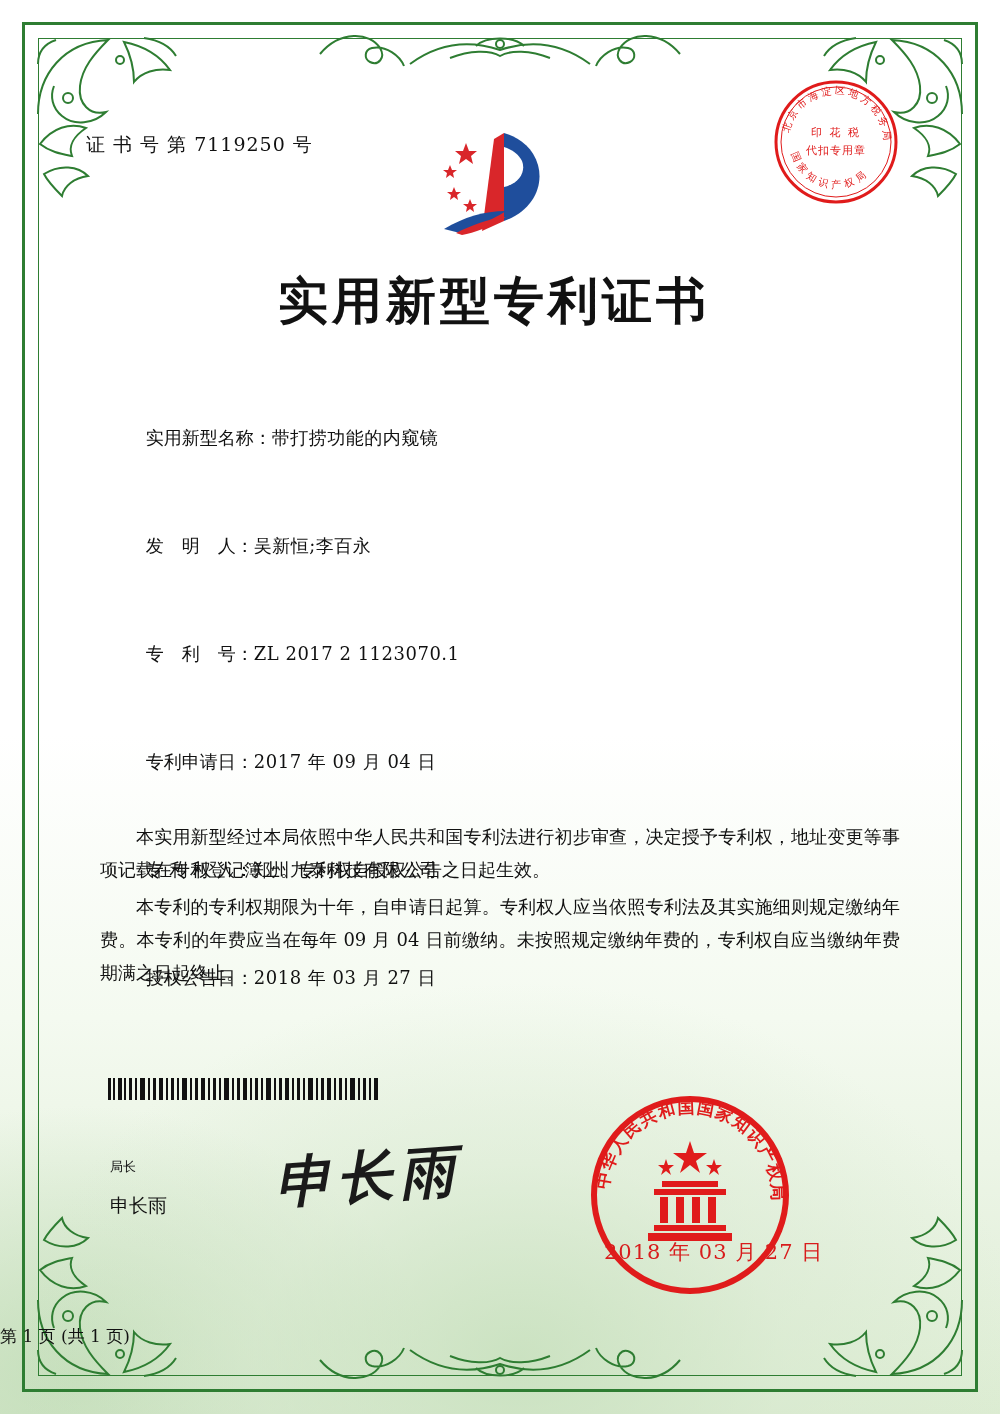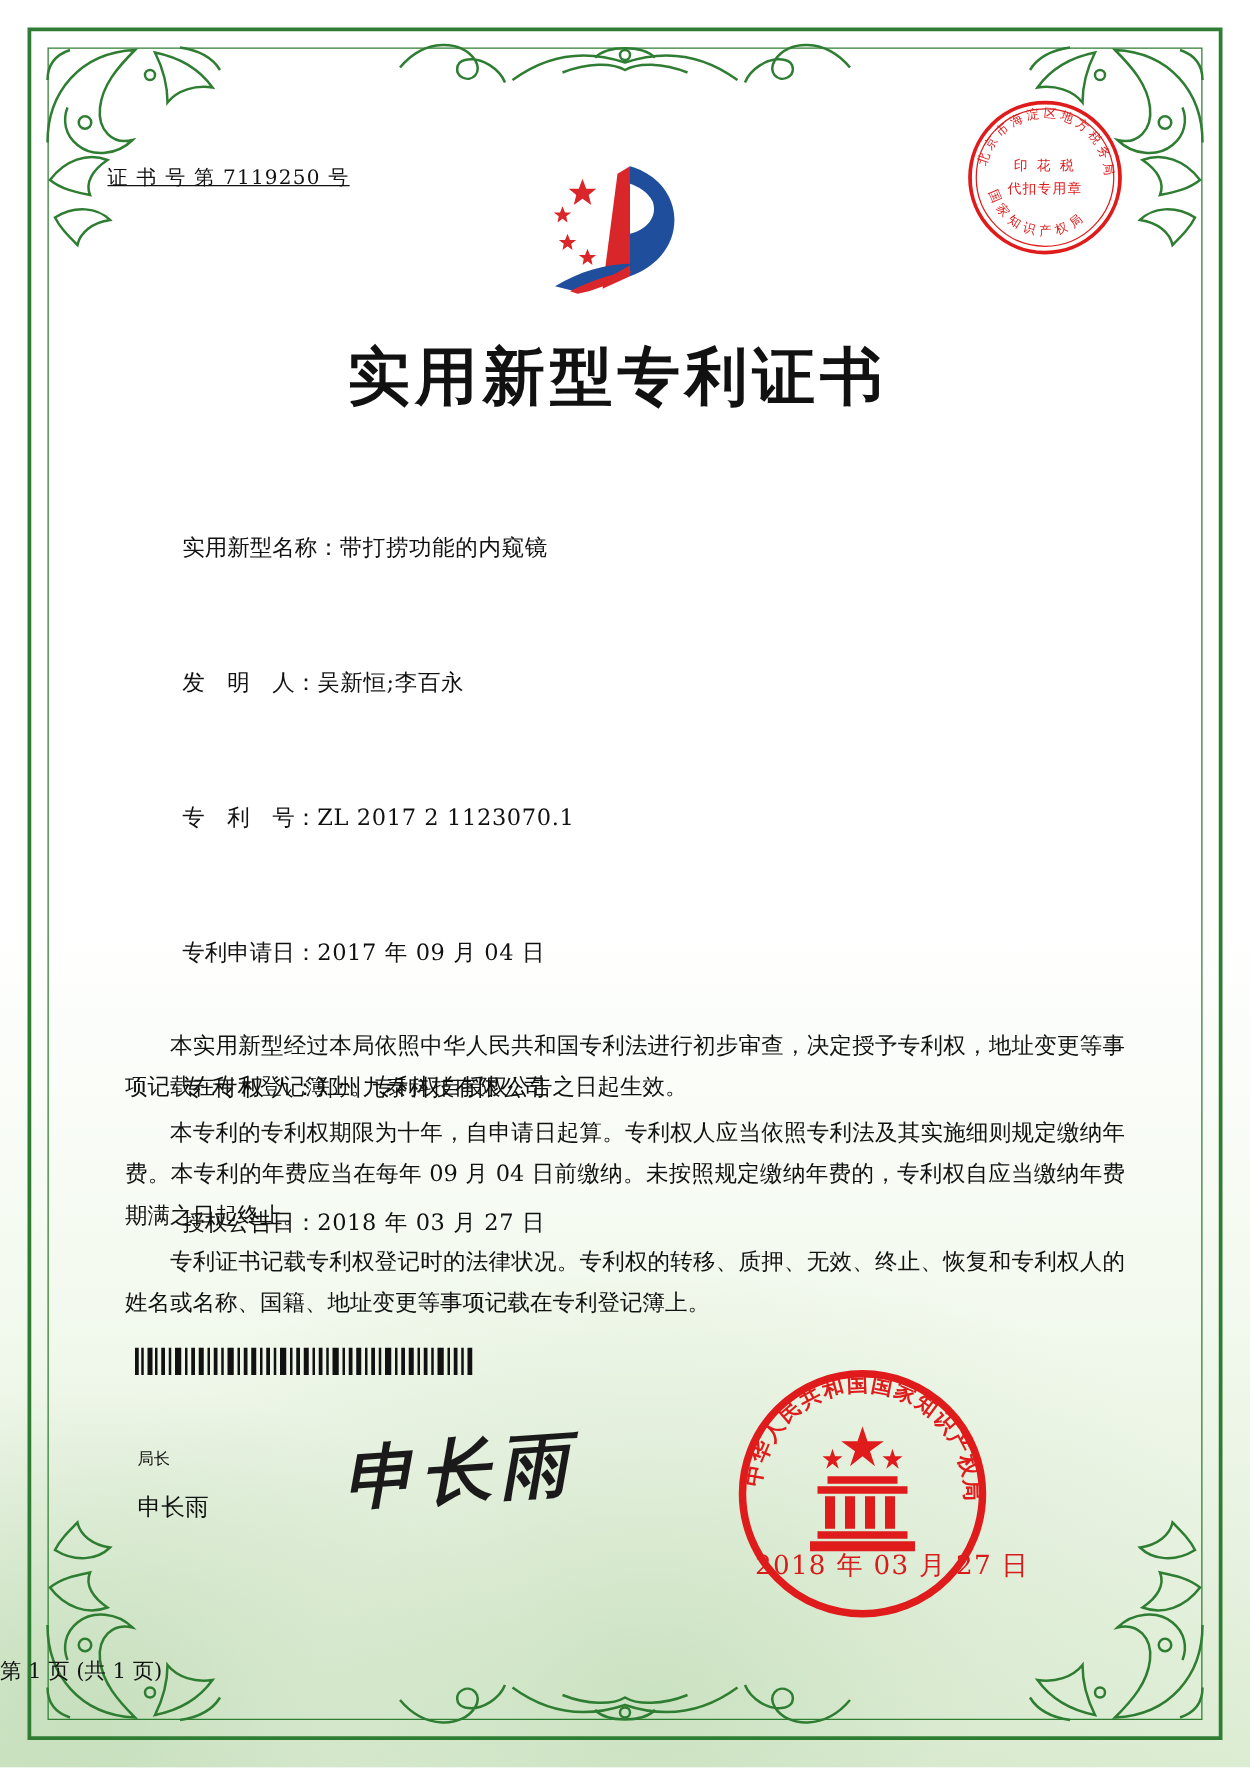--- a/index.html
+++ b/index.html
@@ -51,25 +51,24 @@
   
   .content {
     position: absolute;
     left: 0; top: 0;
     width: 1000px; height: 1414px;
     font-family: "DejaVu Sans", "Liberation Sans", sans-serif;
   }
   .cert-number {
     position: absolute;
     left: 86px; top: 132px;
-    font-size: 16px;
+    font-size: 19px;
     color: #111;
     letter-spacing: 1px;
     font-family: "DejaVu Serif", "Liberation Serif", serif;
-    text-decoration: underline;
   }
   .logo { position: absolute; left: 420px; top: 125px; }
 
   .tax-seal {
     position: absolute;
     right: 100px; top: 78px;
     width: 128px; height: 128px;
   }
 
   .main-title {
@@ -297,21 +296,20 @@
         <span class="lbl">专 利 权 人：</span><span class="val">郑州九泰科技有限公司</span>
       </div>
       <div class="field">
         <span class="lbl">授权公告日：</span><span class="val">2018 年 03 月 27 日</span>
       </div>
     </div>
 
     <div class="paragraphs">
       <p>本实用新型经过本局依照中华人民共和国专利法进行初步审查，决定授予专利权，地址变更等事项记载在专利登记簿上。专利权自授权公告之日起生效。</p>
       <p>本专利的专利权期限为十年，自申请日起算。专利权人应当依照专利法及其实施细则规定缴纳年费。本专利的年费应当在每年 09 月 04 日前缴纳。未按照规定缴纳年费的，专利权自应当缴纳年费期满之日起终止。</p>
-      <p>专利证书记载专利权登记时的法律状况。专利权的转移、质押、无效、终止、恢复和专利权人的姓名或名称、国籍、地址变更等事项记载在专利登记簿上。</p>
     </div>
 
     <svg class="barcode" viewBox="0 0 270 22" preserveAspectRatio="none">
       <g fill="#111">
         <rect x="0" y="0" width="3" height="22"></rect>
           <rect x="5" y="0" width="2" height="22"></rect>
         <rect x="10" y="0" width="4" height="22"></rect>
           <rect x="16" y="0" width="2" height="22"></rect>
         <rect x="21" y="0" width="3" height="22"></rect>
           <rect x="27" y="0" width="2" height="22"></rect>

